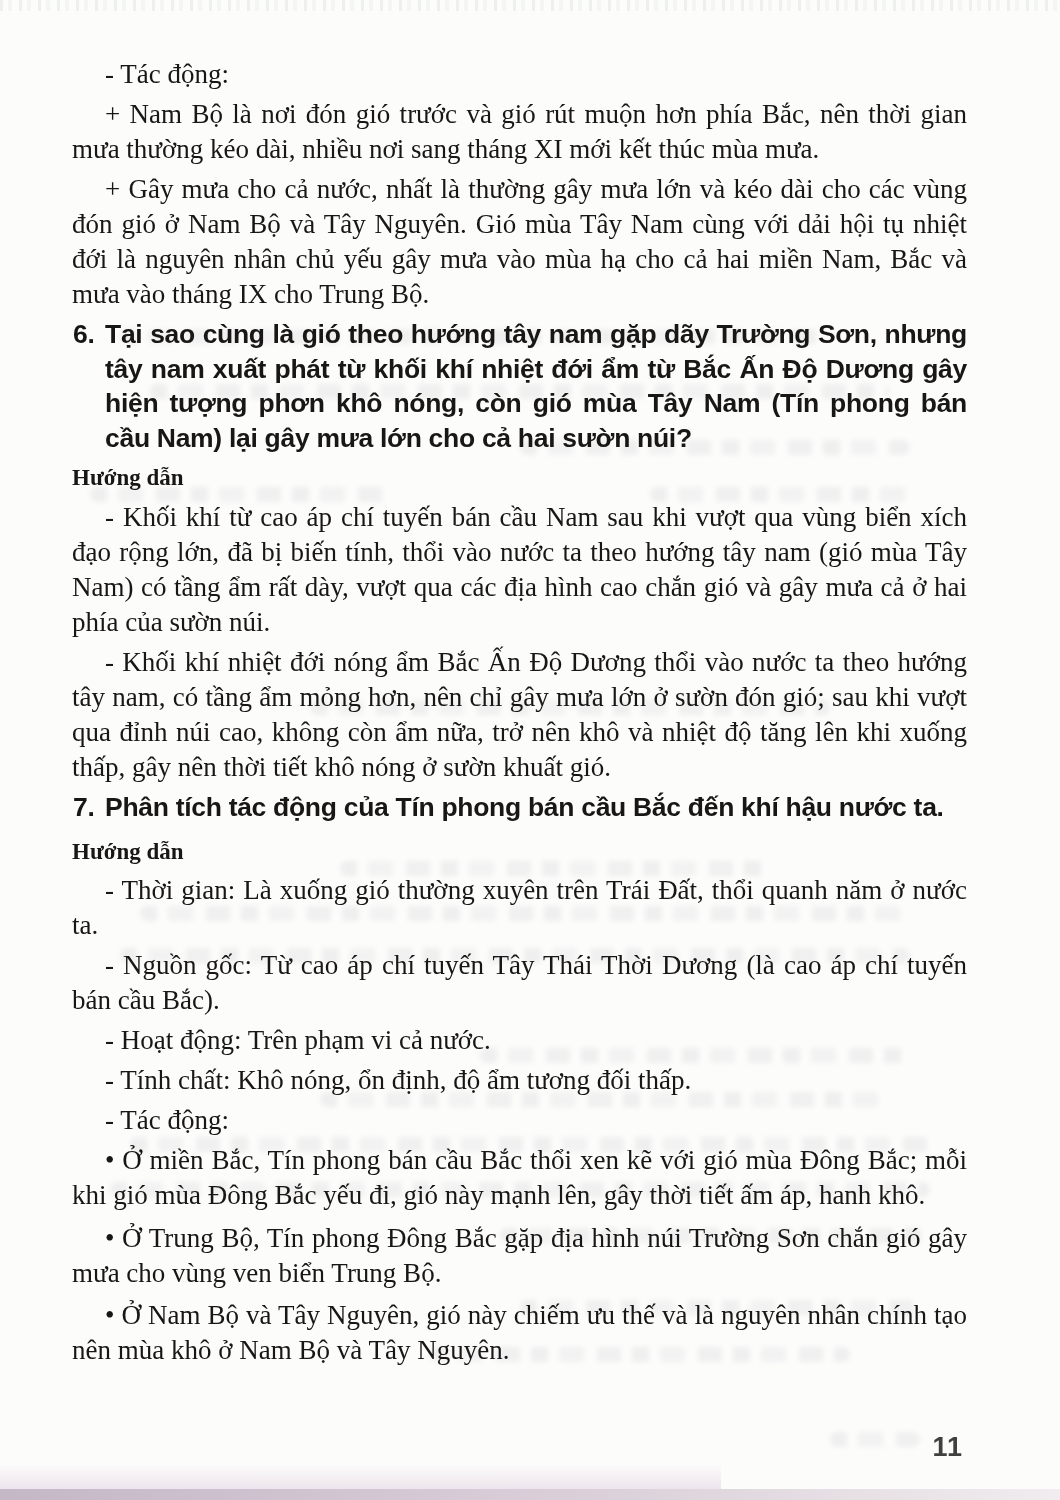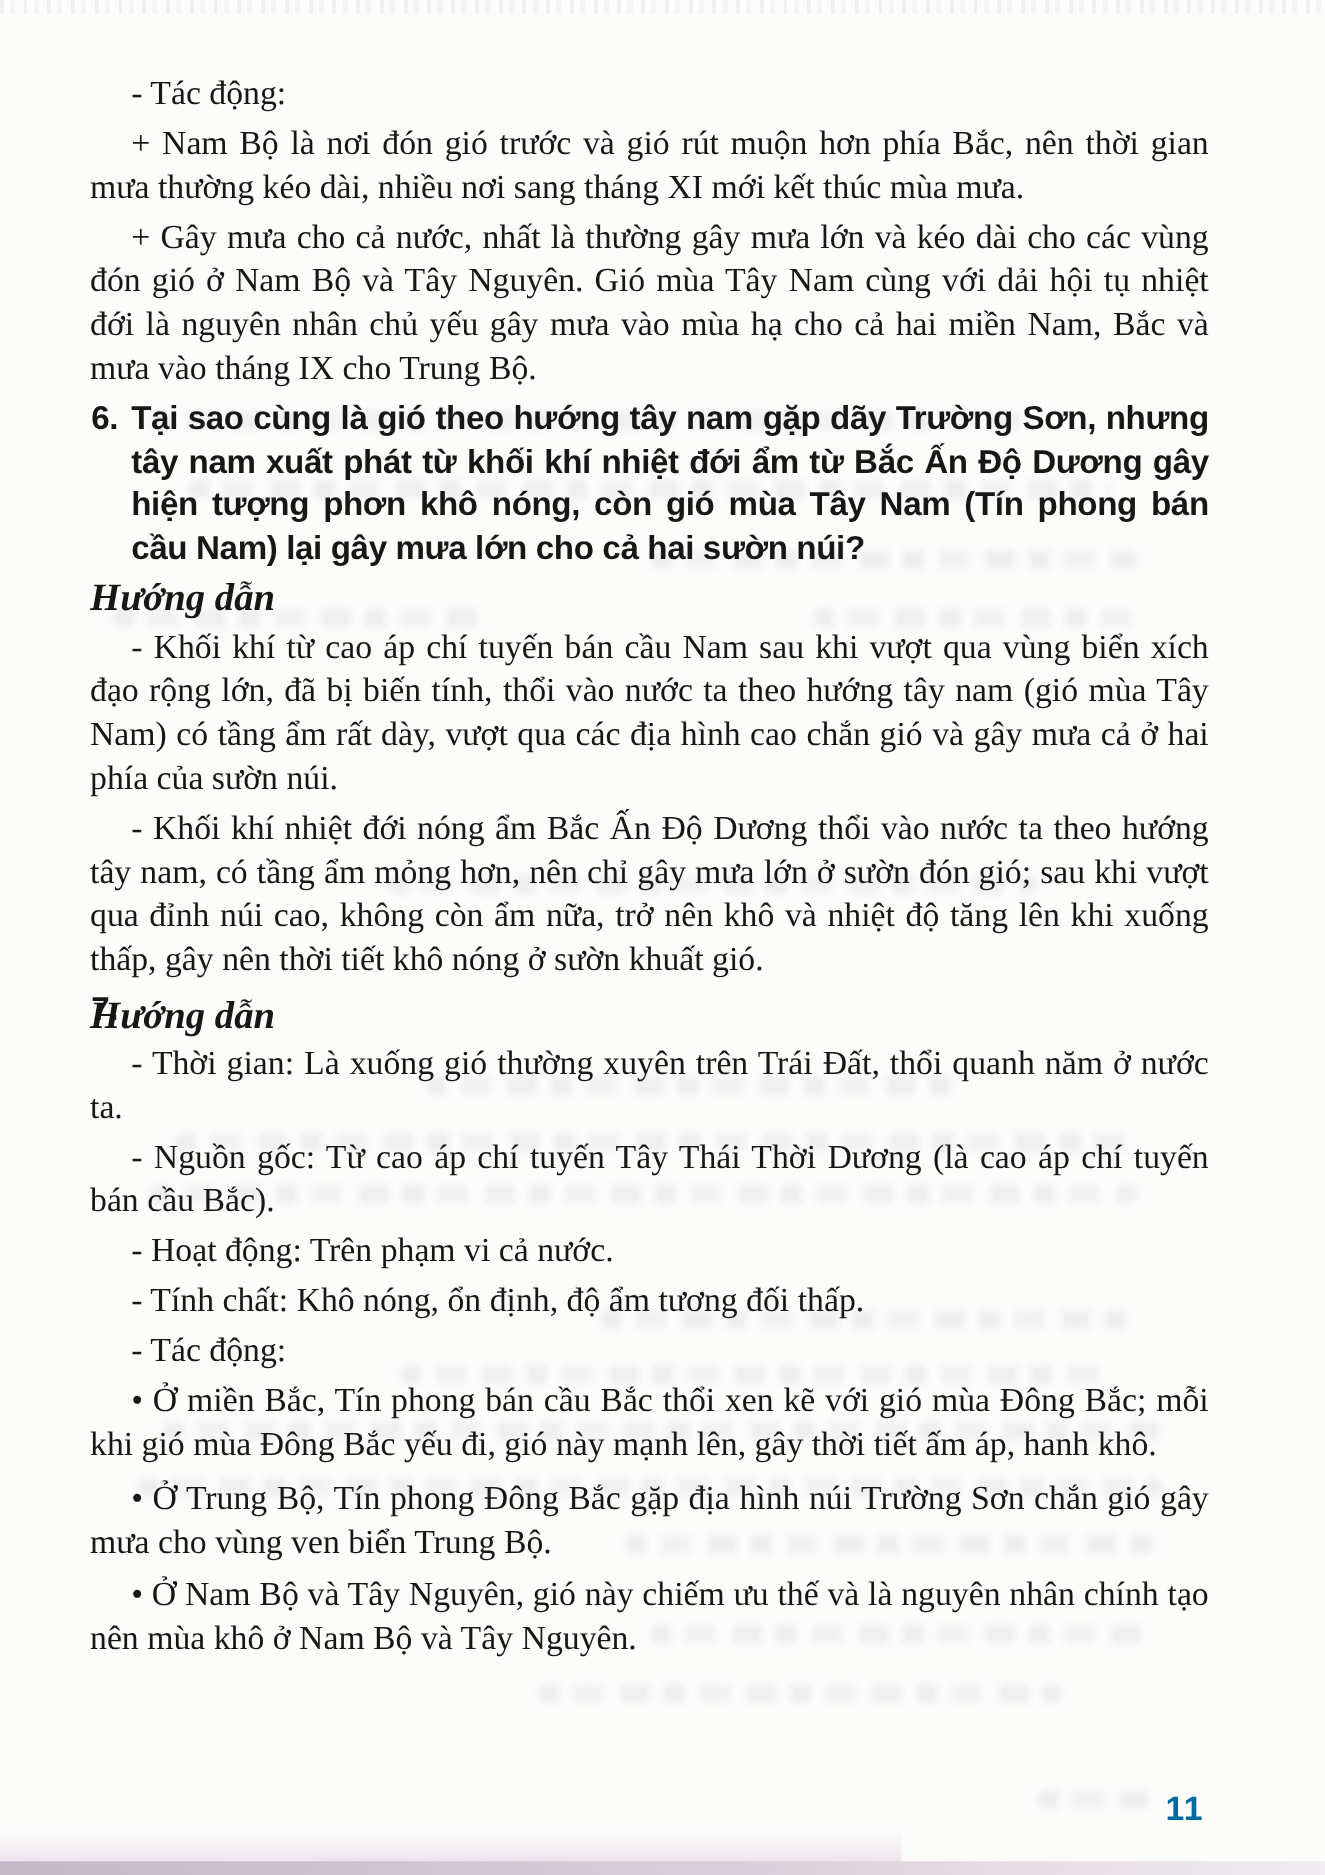--- a/index.html
+++ b/index.html
@@ -77,38 +77,37 @@
   }
   .question .qnum {
     position: absolute;
     left: 1px;
     top: 0;
   }
   .question.mb9 { margin-bottom: 9px; }
   .guide {
     text-align: center;
     font-weight: 700;
-    font-style: italic;
-    font-size: 31px;
+    font-size: 23px;
     line-height: 35px;
     margin: 0;
     text-indent: 0 !important;
   }
   .guide.mb4 { margin-bottom: 4px !important; }
   .mb8 { margin-bottom: 8px !important; }
   .mb7 { margin-bottom: 7px !important; }
   #page-number {
     position: absolute;
     top: 1432px;
     right: 97px;
     font-family: "Liberation Sans", sans-serif;
     font-weight: 700;
     font-size: 27px;
     letter-spacing: 1px;
-    color: #0369a1;
+    color: #404040;
   }
 </style>
 </head>
 <body>
 
 <div class="edge-top"></div>
 
 <div class="ghost" style="top:329px; left:120px; width:700px;"></div>
 <div class="ghost" style="top:384px; left:150px; width:740px;"></div>
 <div class="ghost" style="top:440px; left:520px; width:390px;"></div>
@@ -141,20 +140,21 @@
   </div>
 
   <p class="guide">Hướng dẫn</p>
 
   <p>- Khối khí từ cao áp chí tuyến bán cầu Nam sau khi vượt qua vùng biển xích đạo rộng lớn, đã bị biến tính, thổi vào nước ta theo hướng tây nam (gió mùa Tây Nam) có tầng ẩm rất dày, vượt qua các địa hình cao chắn gió và gây mưa cả ở hai phía của sườn núi.</p>
 
   <p>- Khối khí nhiệt đới nóng ẩm Bắc Ấn Độ Dương thổi vào nước ta theo hướng tây nam, có tầng ẩm mỏng hơn, nên chỉ gây mưa lớn ở sườn đón gió; sau khi vượt qua đỉnh núi cao, không còn ẩm nữa, trở nên khô và nhiệt độ tăng lên khi xuống thấp, gây nên thời tiết khô nóng ở sườn khuất gió.</p>
 
   <div class="question mb9">
     <span class="qnum">7.</span>
+    <span>Phân tích tác động của Tín phong bán cầu Bắc đến khí hậu nước ta.</span>
   </div>
 
   <p class="guide mb4">Hướng dẫn</p>
 
   <p>- Thời gian: Là xuống gió thường xuyên trên Trái Đất, thổi quanh năm ở nước ta.</p>
 
 
   <p>- Nguồn gốc: Từ cao áp chí tuyến Tây Thái Thời Dương (là cao áp chí tuyến bán cầu Bắc).</p>
 
   <p>- Hoạt động: Trên phạm vi cả nước.</p>

